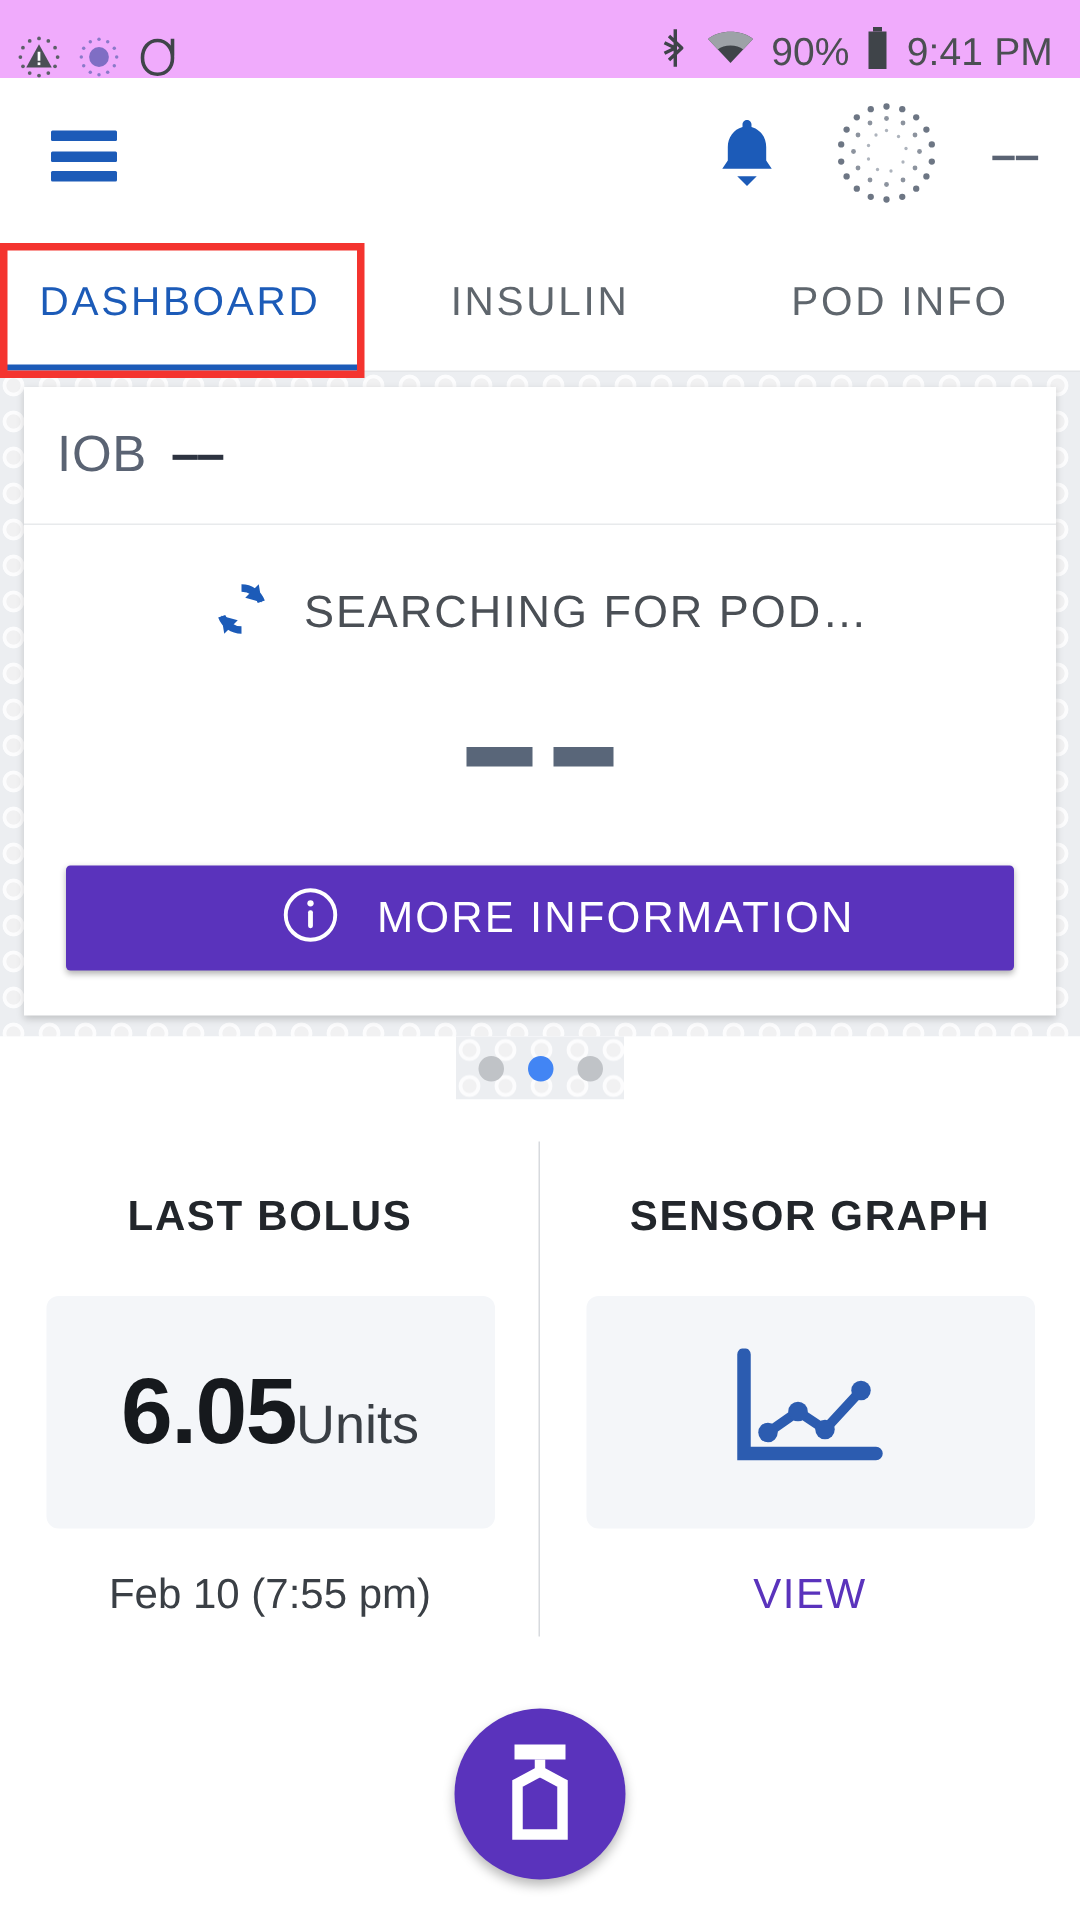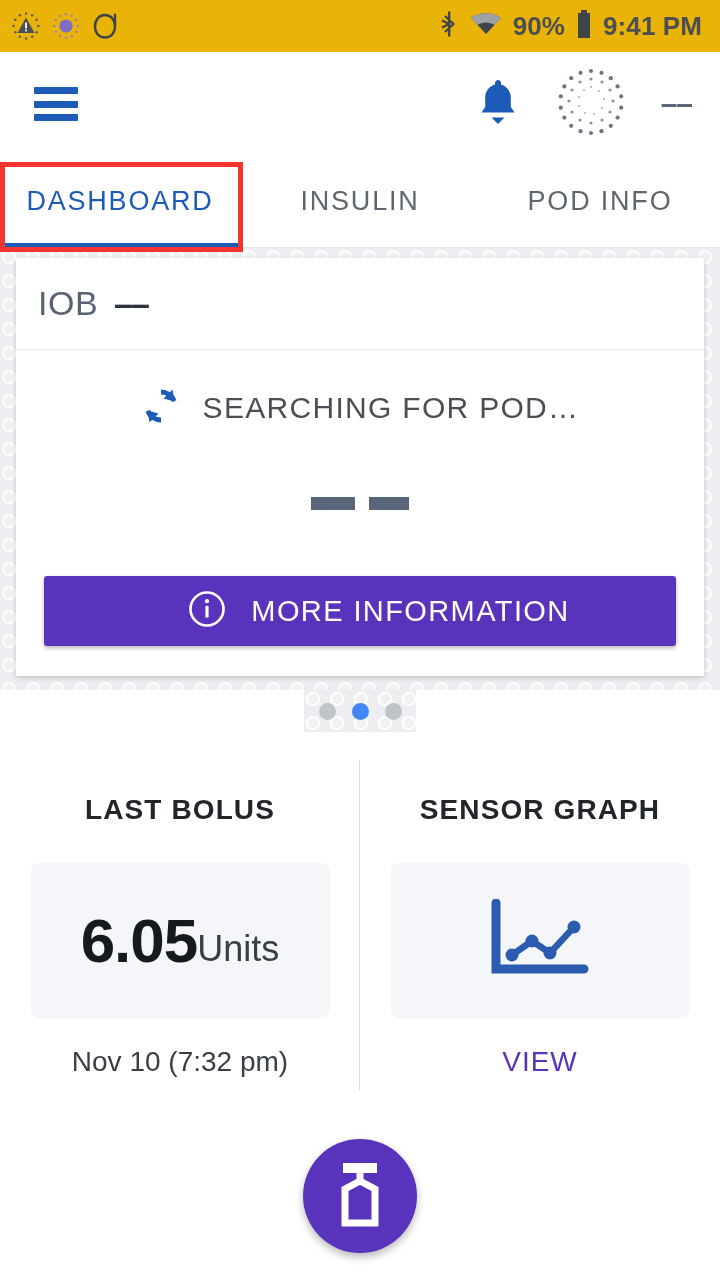--- a/index.html
+++ b/index.html
@@ -7,24 +7,23 @@
   body {
     font-family:"Liberation Sans", sans-serif;
     background:#ffffff;
     overflow:hidden;
     position:relative;
   }
 
   
   .statusbar{
     height:52px; width:100%;
-    display:flex; align-items:center;
+    display:flex; align-items:flex-end;
     padding:0 18px 0 12px;
-    background:#eab308;
-    font-weight:bold;
+    background:#f0abfc;
   }
   .sb-left{ display:flex; align-items:center; gap:12px; }
   .sb-right{ margin-left:auto; display:flex; align-items:center; gap:11px; }
   .sb-text{ font-size:26px; color:#4b4f52; letter-spacing:.1px; font-family:"Liberation Sans", sans-serif;}
   .dotring{ width:28px; height:28px; position:relative; display:inline-block; }
 
   
   .appbar{
     height:104px; width:100%;
     display:flex; align-items:center;
@@ -362,21 +361,21 @@
 
 <div class="bottom">
   <div class="bdivider"></div>
 
   <div class="bcol">
     <div class="bhead">LAST BOLUS</div>
     <div class="btile">
       <div class="bignum">6.05</div>
       <div class="units">Units</div>
     </div>
-    <div class="bsub">Nov 10 (7:32 pm)</div>
+    <div class="bsub">Feb 10 (7:55 pm)</div>
   </div>
 
   <div class="bcol">
     <div class="bhead">SENSOR GRAPH</div>
     <div class="btile">
       <span>
         <svg width="104" height="80" viewBox="0 0 104 80">
           <path d="M8 4 L8 70 L96 70" fill="none" stroke="#2c5cb0" stroke-width="9" stroke-linecap="round" stroke-linejoin="miter"></path>
           <polyline points="24,56 44,42 62,54 86,28" fill="none" stroke="#2c5cb0" stroke-width="6.5" stroke-linejoin="round" stroke-linecap="round"></polyline>
           <circle cx="24" cy="56" r="6.5" fill="#2c5cb0"></circle>

